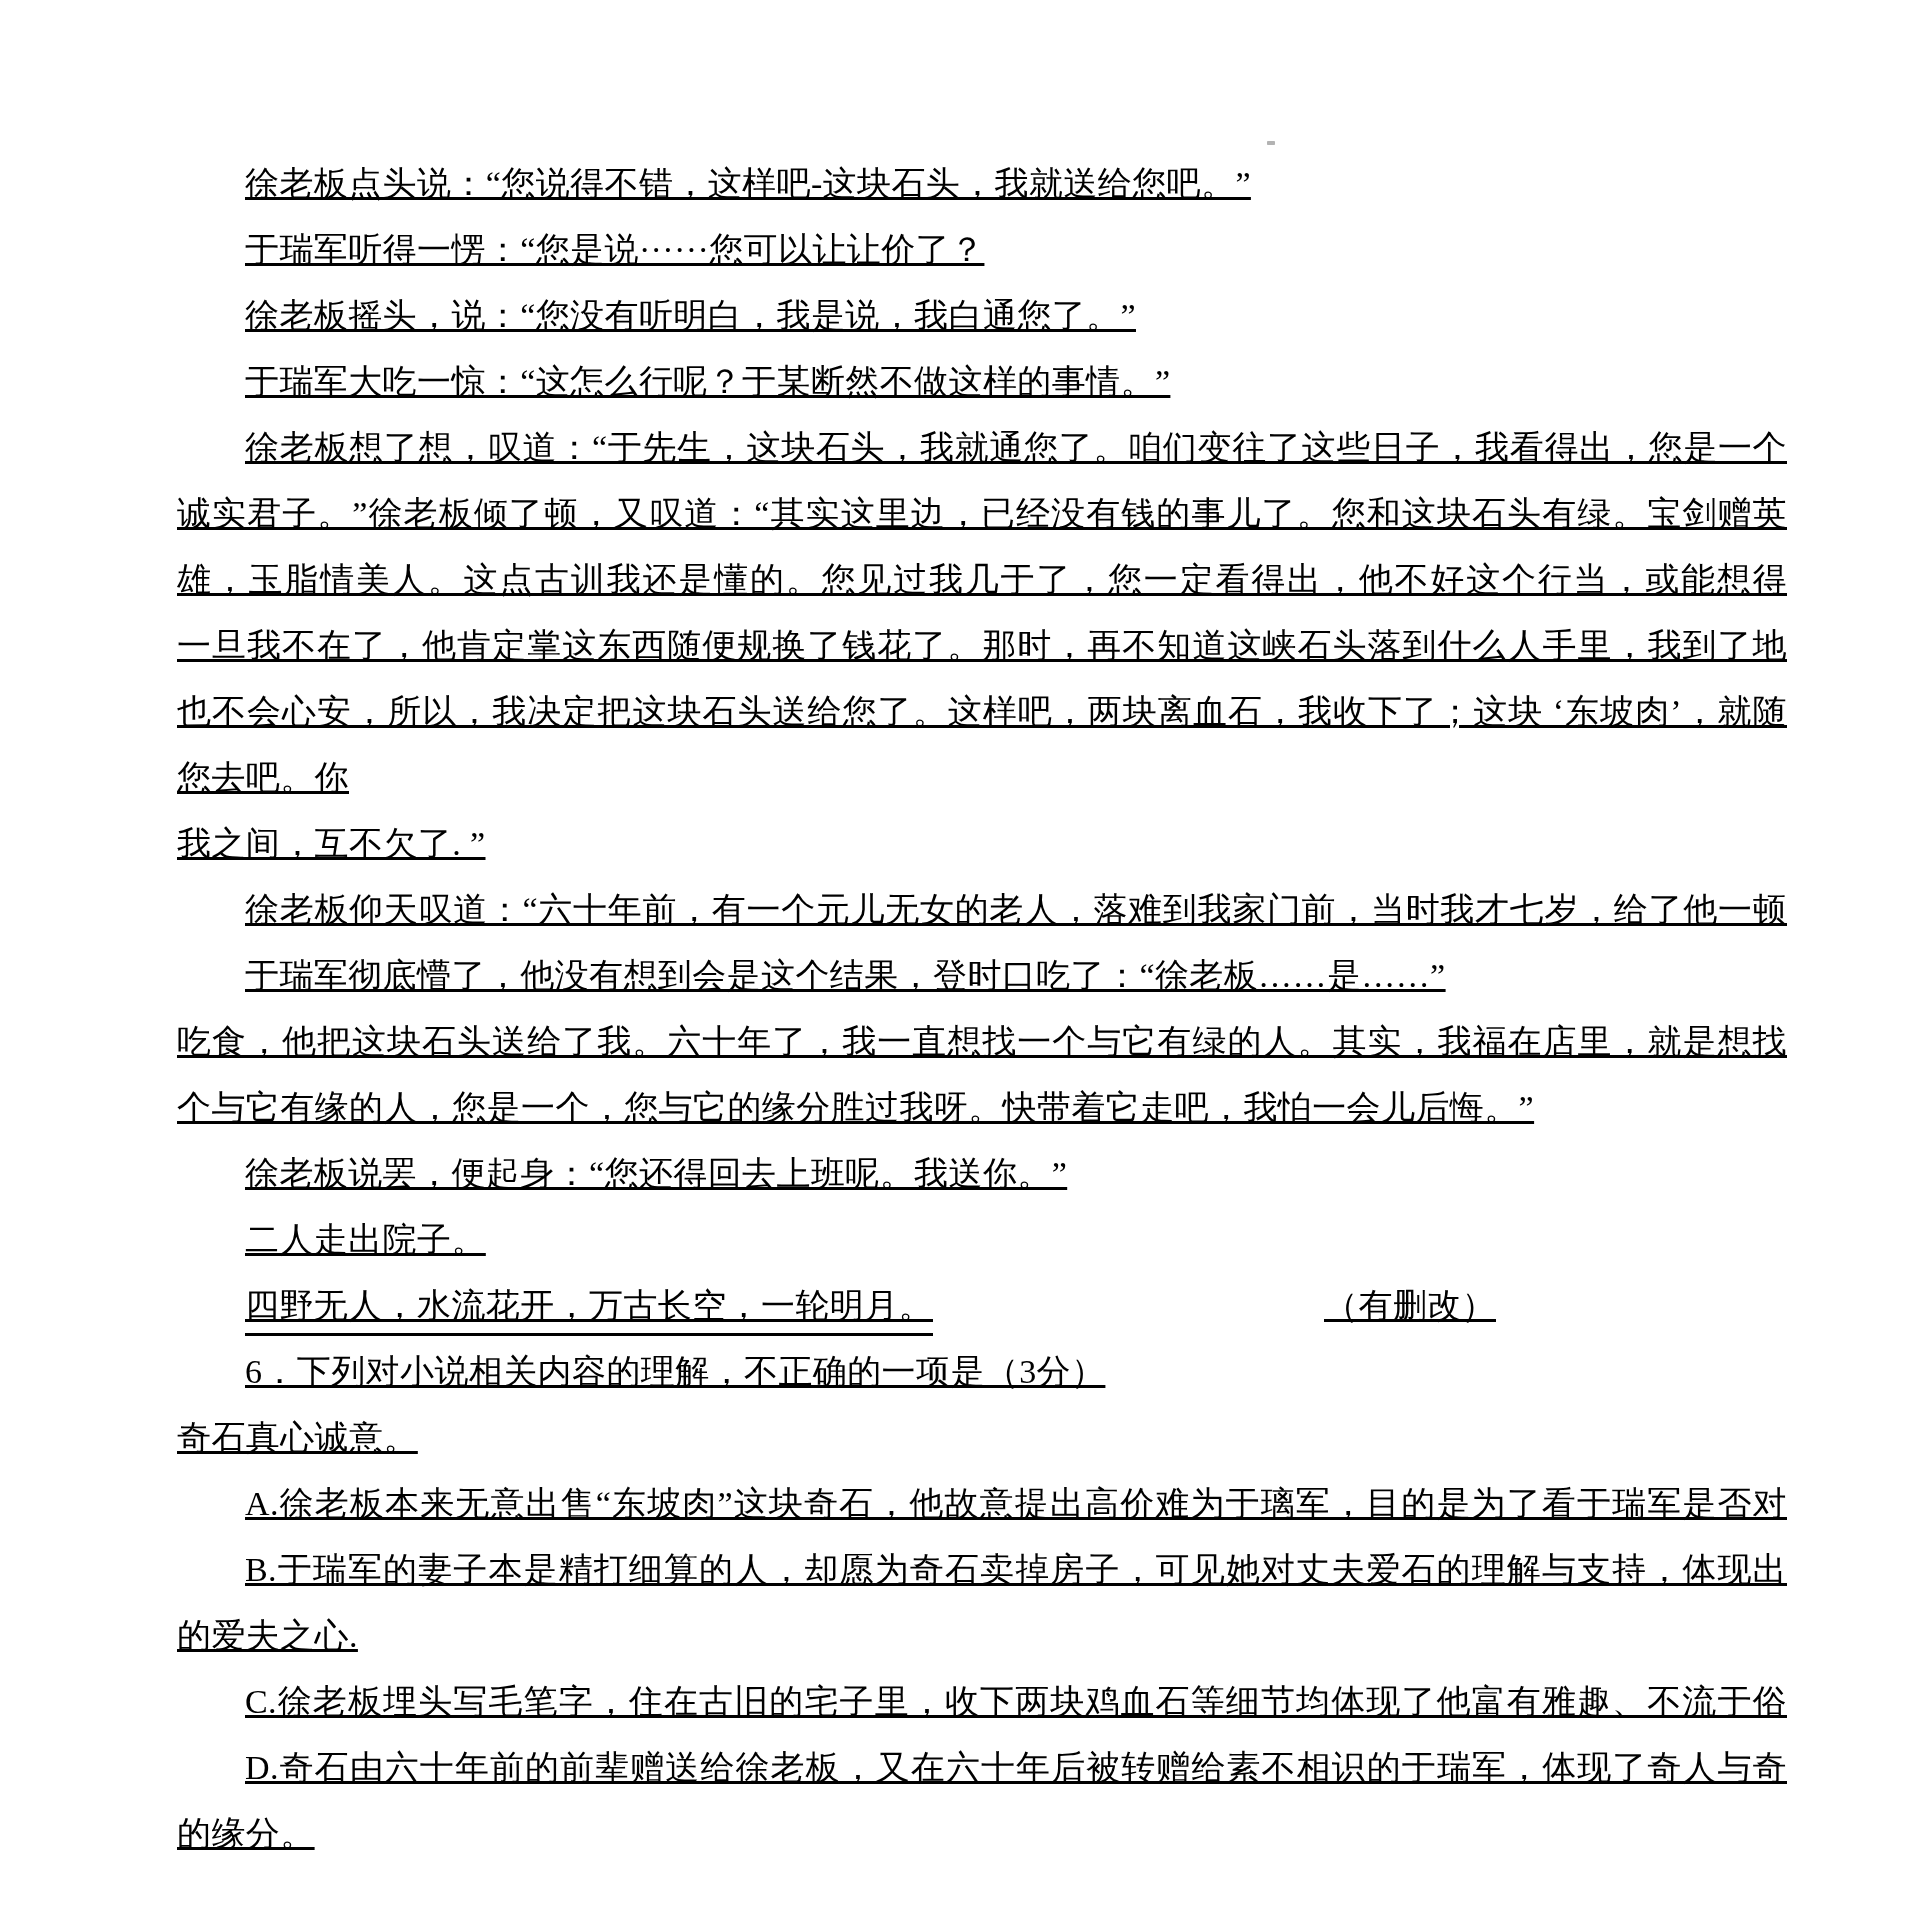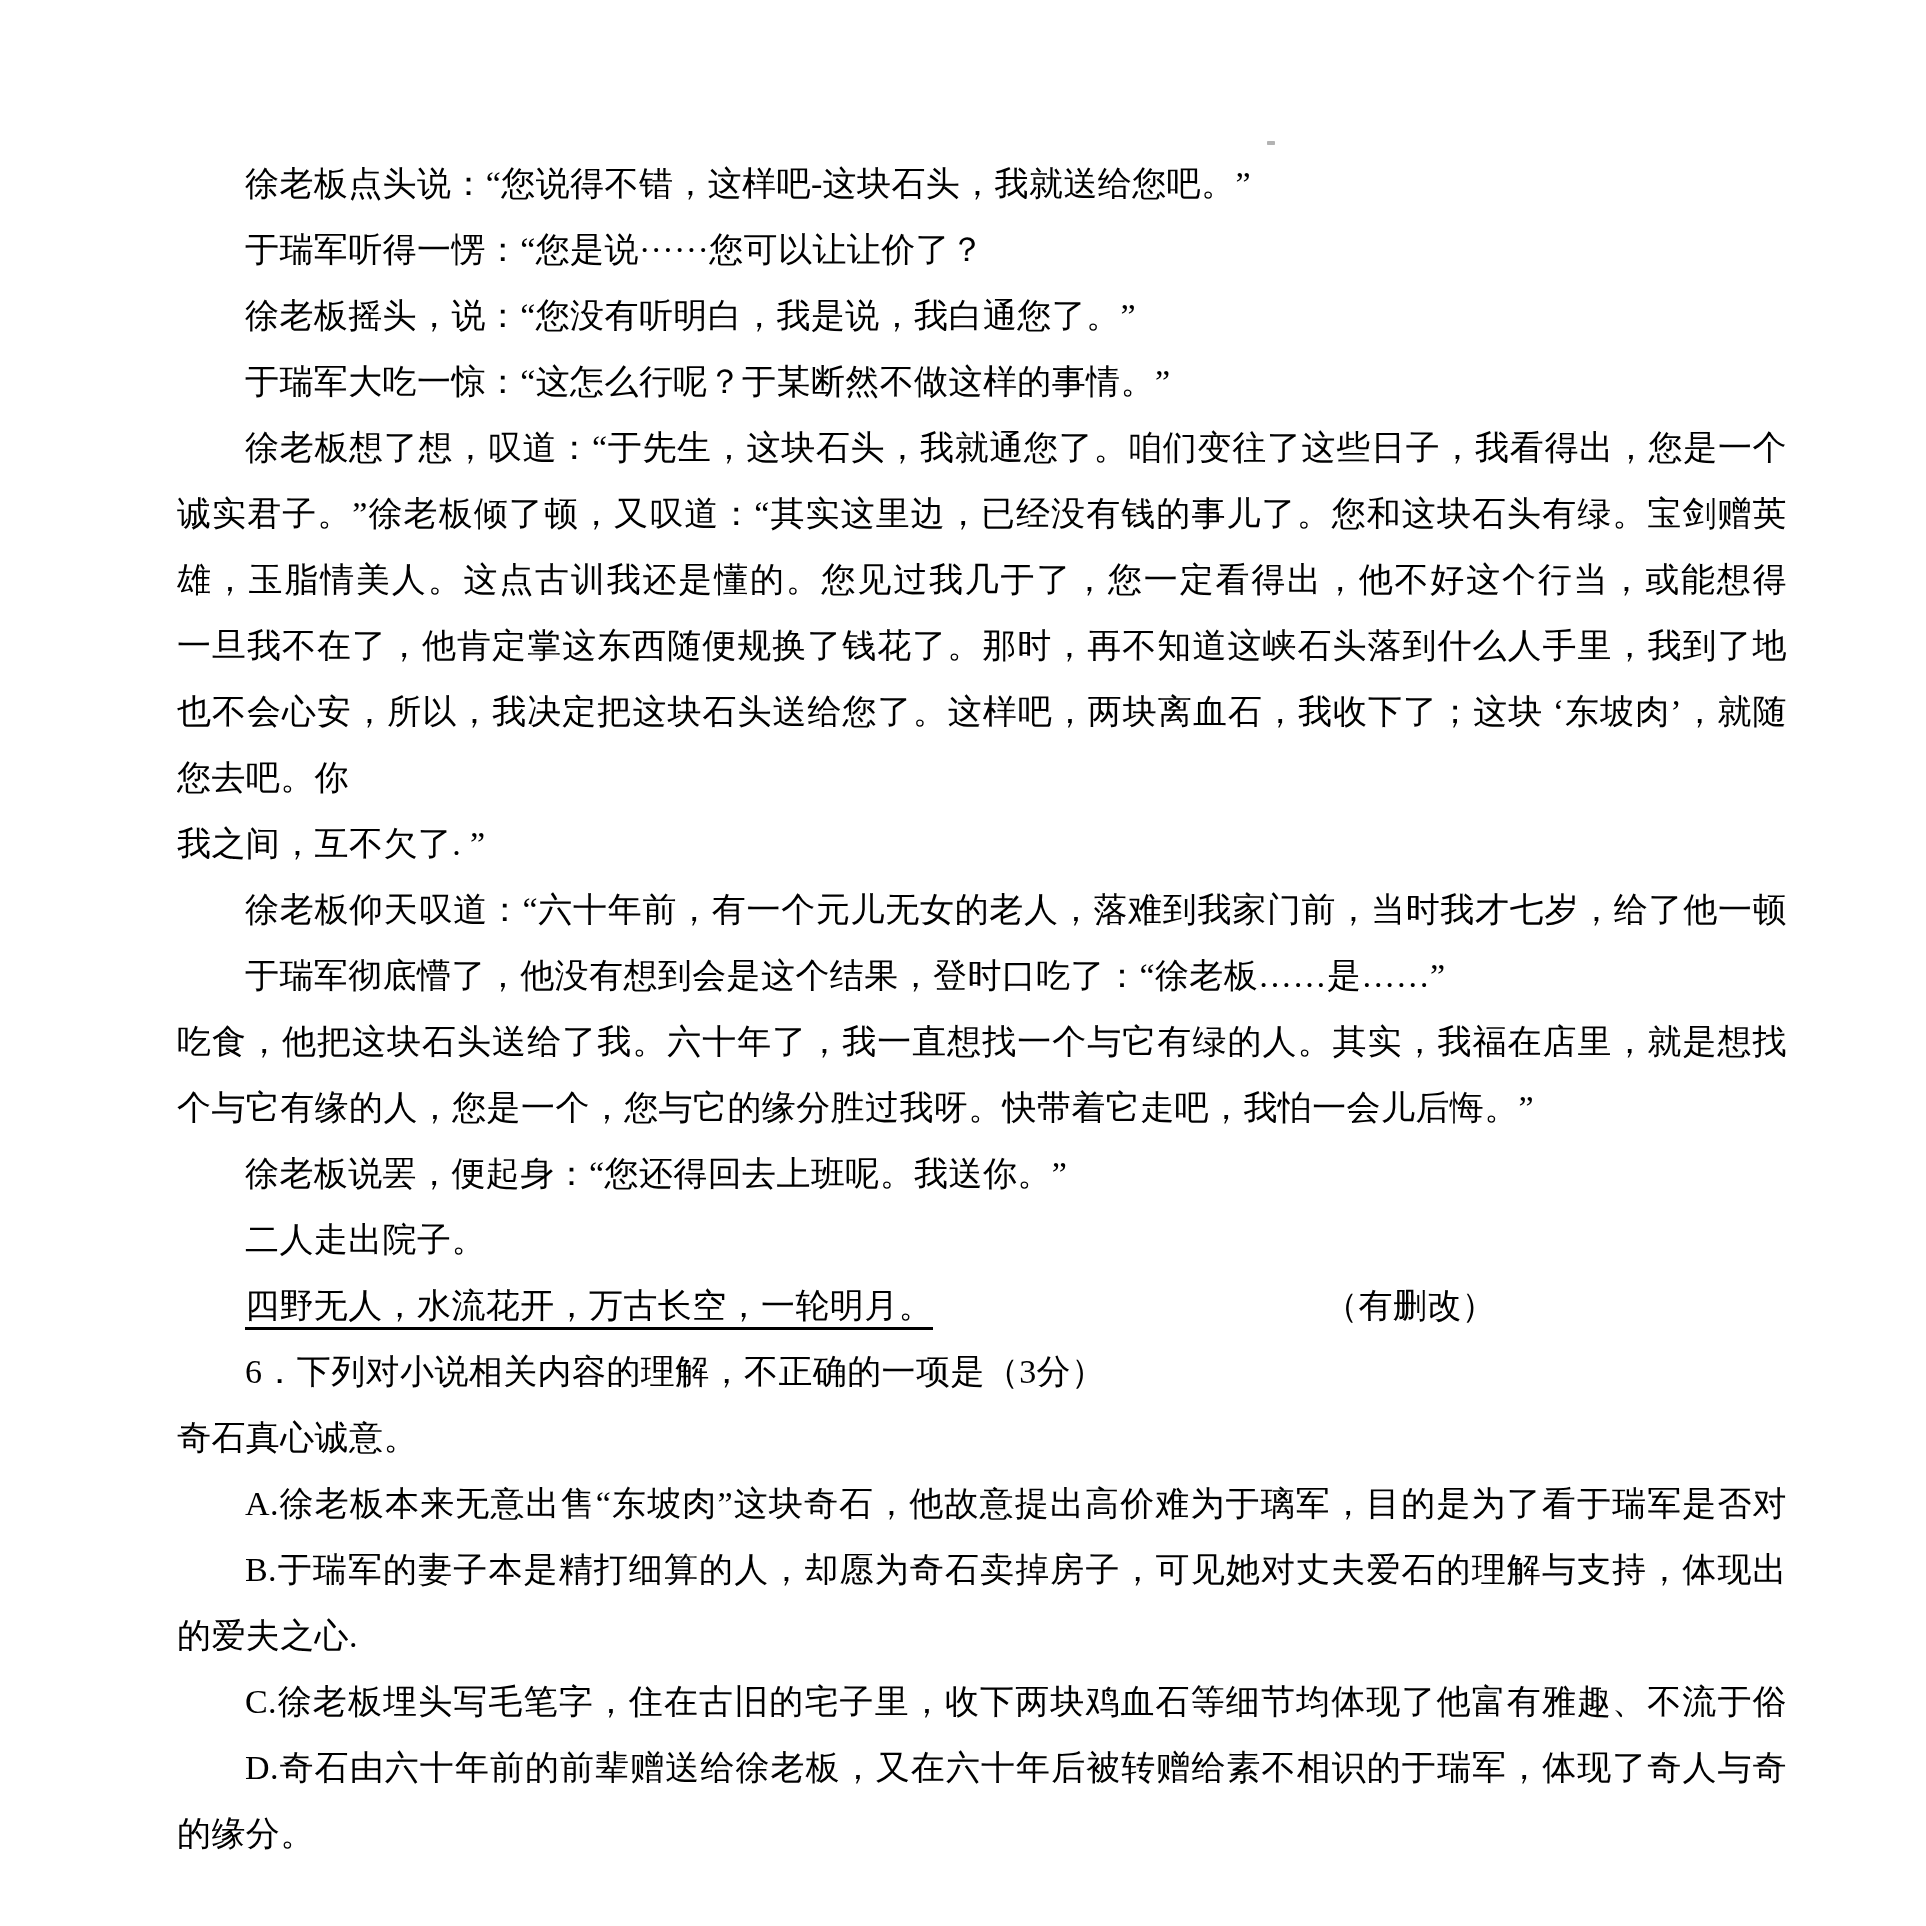--- a/index.html
+++ b/index.html
@@ -21,31 +21,32 @@
     width: 1610px;
   }
   .line {
     font-size: 34px;
     line-height: 66px;
     height: 66px;
     overflow: hidden;
     white-space: nowrap;
     text-align: left;
     letter-spacing: 0.4px;
+    text-decoration: underline;
   }
   .line.indent { text-indent: 2em; }
   .line.fill {
     white-space: normal;
     text-align: justify;
     text-align-last: justify;
     text-justify: inter-character;
   }
   .underlined {
     border-bottom: 3.9px solid #000;
-    padding-bottom: 3px;
+    padding-bottom: 9px;
   }
   .note { margin-left: 11.5em; }
   .stray-mark {
     position: absolute;
     left: 1267px; top: 141px;
     width: 7.7px; height: 3.5px;
     background: #b3b3b3;
     border-radius: 0.8px;
   }
 </style>

